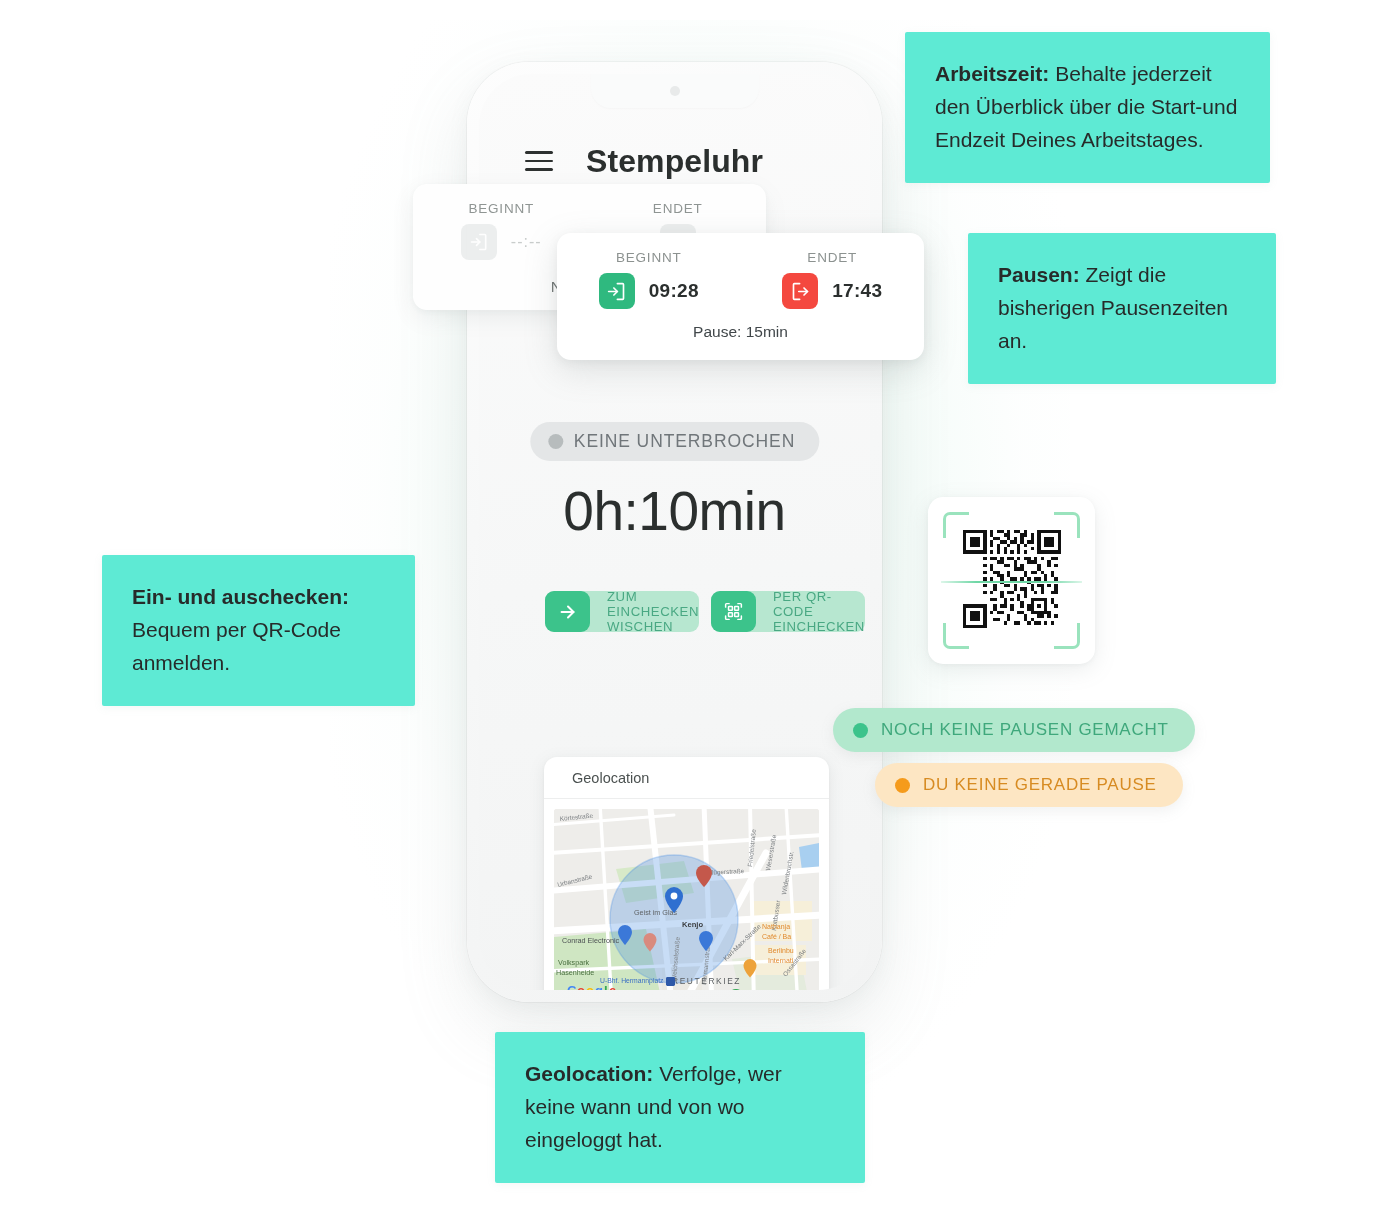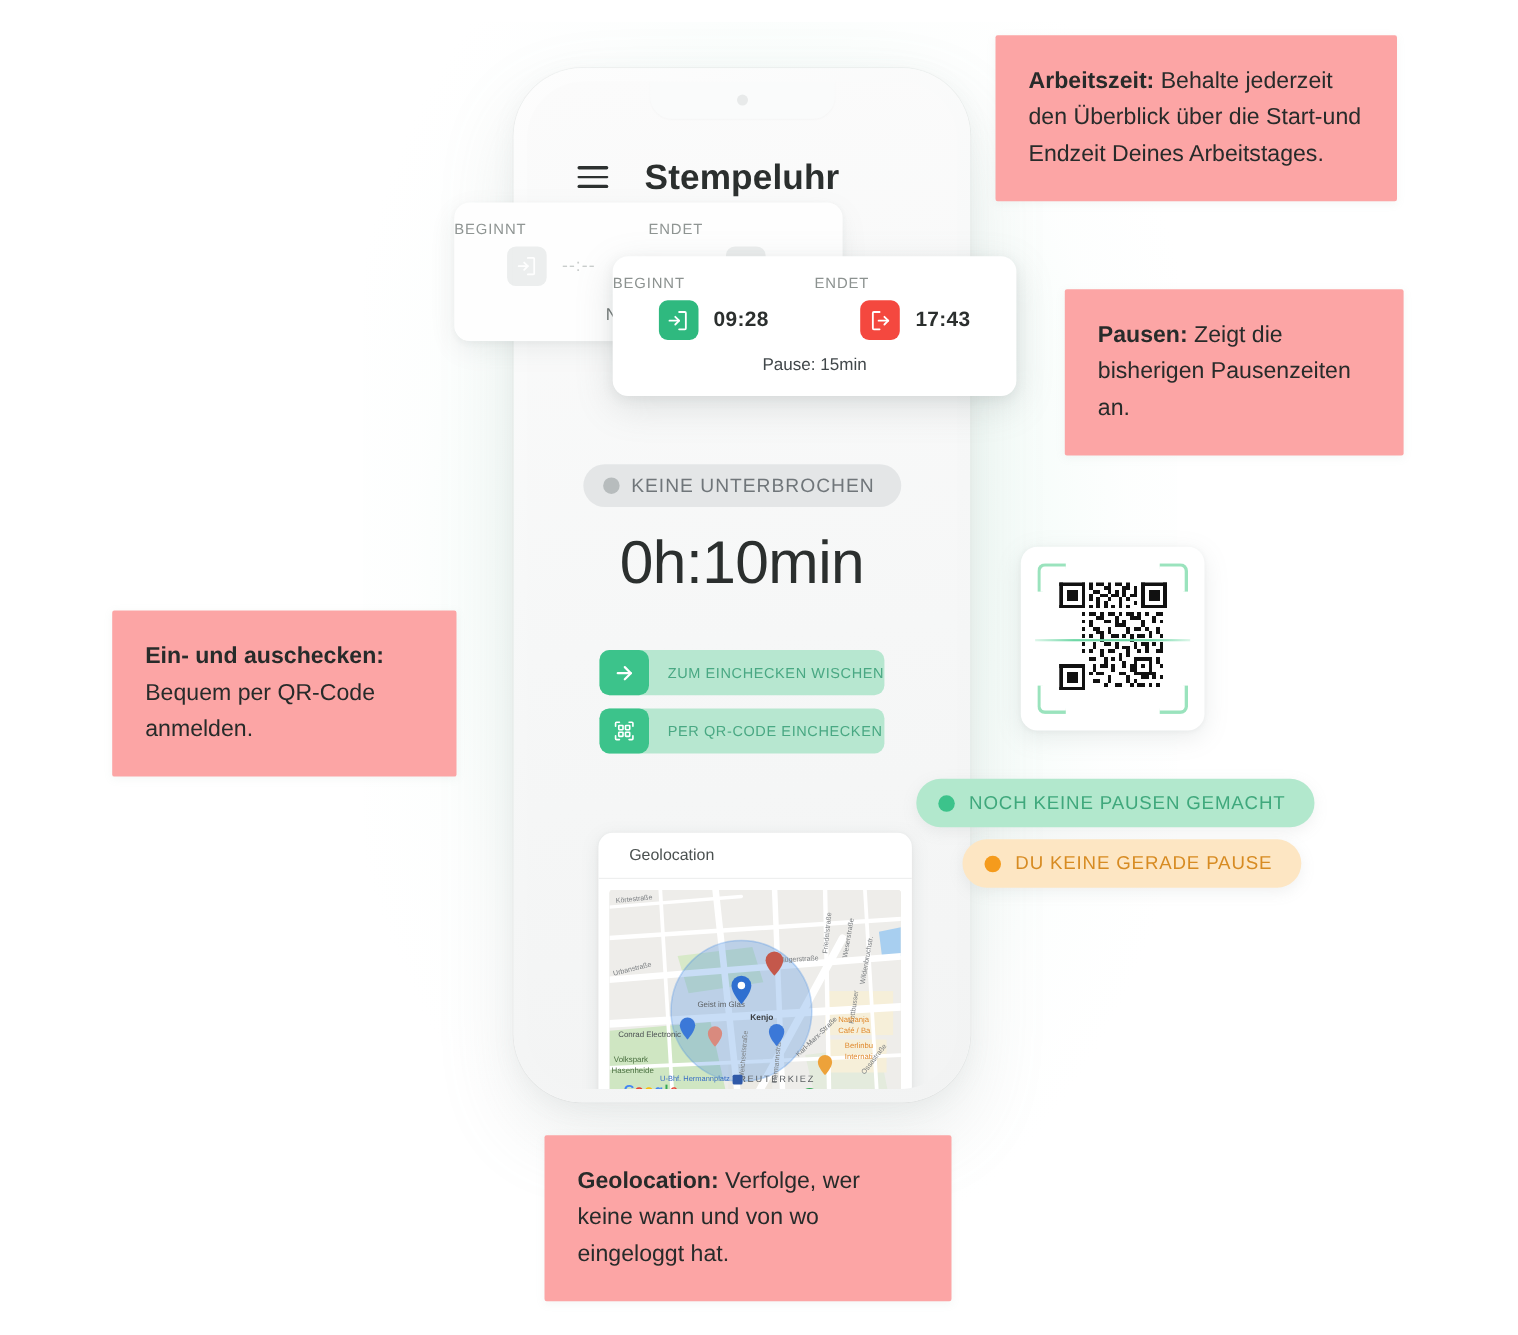--- a/index.html
+++ b/index.html
@@ -128,21 +128,21 @@
     font-size: 55px;
     font-weight: 400;
     letter-spacing: -0.5px;
     color: #2b2f2e;
   }
 
   
   .actions {
     position: absolute;
     left: 66px; right: 66px; top: 517px;
-    display: flex; flex-direction: column; gap: 12px;
+    display: flex; flex-direction: row; gap: 12px;
   }
   .action-btn {
     position: relative;
     height: 41px;
     border-radius: 9px;
     background: #b7e7d0;
     display: flex; align-items: center;
     cursor: pointer;
   }
   .action-icon {
@@ -203,21 +203,21 @@
   .timecard-front {
     left: 557px; top: 233px;
     width: 367px; height: 127px;
     box-shadow: 0 10px 34px rgba(120,132,130,0.20), 0 3px 10px rgba(120,132,130,0.10);
     z-index: 5;
   }
   .tc-cols {
     display: flex;
     padding: 17px 0 0 0;
   }
-  .tc-col { flex: 1; text-align: left; }
+  .tc-col { flex: 1; text-align: center; }
   .tc-label {
     font-size: 13.5px;
     letter-spacing: 0.8px;
     color: #8c9290;
     margin-bottom: 8px;
   }
   .tc-row {
     display: flex; align-items: center; justify-content: center; gap: 14px;
   }
   .tc-badge {
@@ -254,32 +254,32 @@
     color: #6d7372;
   }
   .timecard-back .tc-clip {
     overflow: hidden;
     width: 100%; height: 100%;
   }
 
   
   .callout {
     position: absolute;
-    background: #fca5a5;
+    background: #5eead4;
     padding: 26px 30px;
     font-size: 21px;
     line-height: 1.57;
     color: #272b2a;
     border-radius: 2px;
     box-shadow: 0 2px 8px rgba(150,175,165,0.10);
   }
   .callout b { font-weight: 700; }
 
   .callout-arbeitszeit { left: 905px; top: 32px;  width: 365px; }
-  .callout-pausen     { left: 968px; top: 233px;  width: 308px; margin-top: 30px; }
+  .callout-pausen     { left: 968px; top: 233px;  width: 308px; }
   .callout-checkin    { left: 102px; top: 555px;  width: 313px; }
   .callout-geo        { left: 495px; top: 1032px; width: 370px; }
 
   
   .qr-panel {
     position: absolute;
     left: 928px; top: 497px;
     width: 167px; height: 167px;
     background: #ffffff;
     border-radius: 15px;

